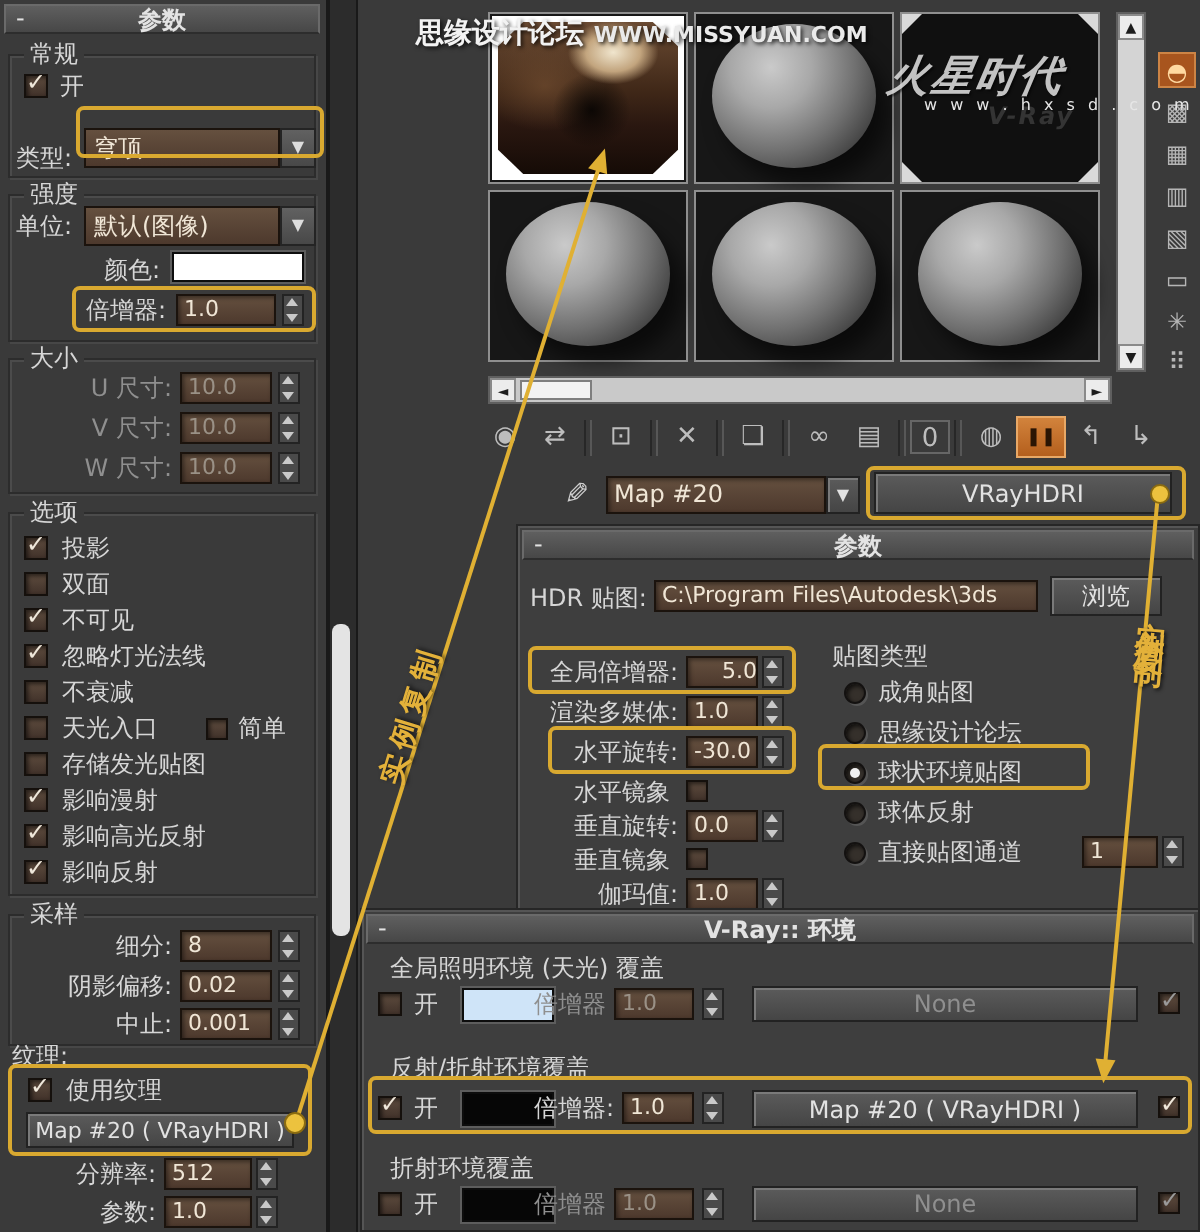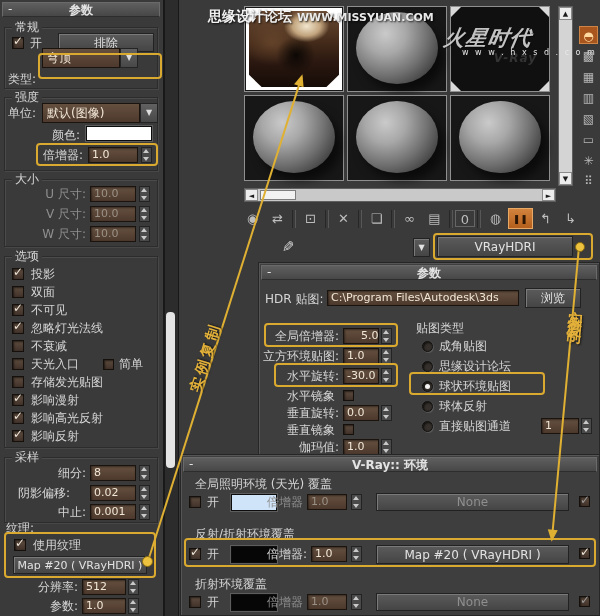--- a/index.html
+++ b/index.html
@@ -84,23 +84,22 @@
   <div style="position:absolute;left:0;top:0;width:163px;height:616px;background:#3a3a3a;border-right:1px solid #191919;">
     <div class="rh" style="left:2px;top:2px;width:158px;">
       <span class="m">-</span>
       <span>参数</span>
     </div>
 
     <div class="grp" style="left:4px;top:27px;width:152px;height:60px;"></div>
     <span class="grp-t" style="left:12px;top:20px;">常规</span>
     <span class="cb on" style="left:12px;top:37px;"></span>
     <span class="lb" style="left:30px;top:36px;">开</span>
-    <div class="btn" style="left:58px;top:33px;width:96px;height:19px;line-height:18px;">排除</div>
     <span class="lb" style="left:8px;top:72px;">类型:</span>
-    <div class="dd" style="left:42px;top:48px;width:96px;">
+    <div class="dd" style="left:42px;top:64px;width:116px;">
       <span class="val">穹顶</span>
       <span class="ddbtn">▼</span>
     </div>
 
     <div class="grp" style="left:4px;top:97px;width:152px;height:72px;"></div>
     <span class="grp-t" style="left:12px;top:90px;">强度</span>
     <span class="lb" style="left:8px;top:106px;">单位:</span>
     <div class="dd" style="left:42px;top:103px;width:116px;">
       <span class="val">默认(图像)</span>
       <span class="ddbtn">▼</span>
@@ -161,21 +160,21 @@
     <span class="lb" style="left:31px;top:429px;">影响反射</span>
 
     <div class="grp" style="left:4px;top:457px;width:152px;height:64px;"></div>
     <span class="grp-t" style="left:12px;top:450px;">采样</span>
     <span class="lb r" style="left:20px;top:466px;width:66px;">细分:</span>
     <span class="fld" style="left:90px;top:465px;width:46px;">8</span>
     <span class="spin" style="left:139px;top:465px;">
         <i class="up"></i>
         <i class="dn"></i>
       </span>
-    <span class="lb r" style="left:4px;top:486px;width:66px;">阴影偏移:</span>
+    <span class="lb r" style="left:20px;top:486px;width:66px;">阴影偏移:</span>
     <span class="fld" style="left:90px;top:485px;width:46px;">0.02</span>
     <span class="spin" style="left:139px;top:485px;">
         <i class="up"></i>
         <i class="dn"></i>
       </span>
     <span class="lb r" style="left:20px;top:505px;width:66px;">中止:</span>
     <span class="fld" style="left:90px;top:504px;width:46px;">0.001</span>
     <span class="spin" style="left:139px;top:504px;">
         <i class="up"></i>
         <i class="dn"></i>
@@ -262,40 +261,41 @@
     <span class="tsep"></span>
     <span class="tic" style="border:1px solid #666;height:17px;line-height:17px;width:20px;box-sizing:border-box;">0</span>
     <span class="tsep"></span>
     <span class="tic">◍</span>
     <span class="tic on" style="font-size:9px;">❚❚</span>
     <span class="tic">↰</span>
     <span class="tic">↳</span>
   </div>
 
   <span style="position:absolute;left:282px;top:238px;color:#cfcfcf;font-size:15px;transform:scaleX(-1);">✎</span>
+  <span class="fld" style="left:303px;top:238px;width:110px;height:19px;line-height:17px;font-size:12px;">Map #20</span>
   <div class="btn" style="left:413px;top:238px;width:17px;height:19px;font-size:8px;line-height:18px;">▼</div>
-  <div class="btn" style="left:437px;top:236px;width:136px;height:21px;line-height:20px;">VRayHDRI</div>
+  <div class="btn" style="left:437px;top:236px;width:149px;height:21px;line-height:20px;">VRayHDRI</div>
 
   <div class="roll" style="left:258px;top:262px;width:342px;height:193px;">
     <div class="rh" style="left:2px;top:2px;width:336px;">
       <span class="m">-</span>
       <span>参数</span>
     </div>
     <span class="lb" style="left:6px;top:29px;">HDR 贴图:</span>
     <span class="fld" style="left:68px;top:27px;width:192px;overflow:hidden;">C:\Program Files\Autodesk\3ds Max 2</span>
     <div class="btn" style="left:266px;top:25px;width:56px;height:20px;line-height:19px;">浏览</div>
 
     <span class="lb r" style="left:2px;top:66px;width:78px;">全局倍增器:</span>
     <span class="fld" style="left:84px;top:65px;width:36px;padding-left:17px;">5.0</span>
     <span class="spin" style="left:122px;top:65px;">
         <i class="up"></i>
         <i class="dn"></i>
       </span>
 
-    <span class="lb r" style="left:2px;top:86px;width:78px;">立方环境贴图:</span>
+    <span class="lb r" style="left:2px;top:86px;width:78px;">渲染多媒体:</span>
     <span class="fld" style="left:84px;top:85px;width:36px;">1.0</span>
     <span class="spin" style="left:122px;top:85px;">
         <i class="up"></i>
         <i class="dn"></i>
       </span>
 
     <span class="lb r" style="left:2px;top:106px;width:78px;">水平旋转:</span>
     <span class="fld" style="left:84px;top:105px;width:36px;">-30.0</span>
     <span class="spin" style="left:122px;top:105px;">
         <i class="up"></i>

